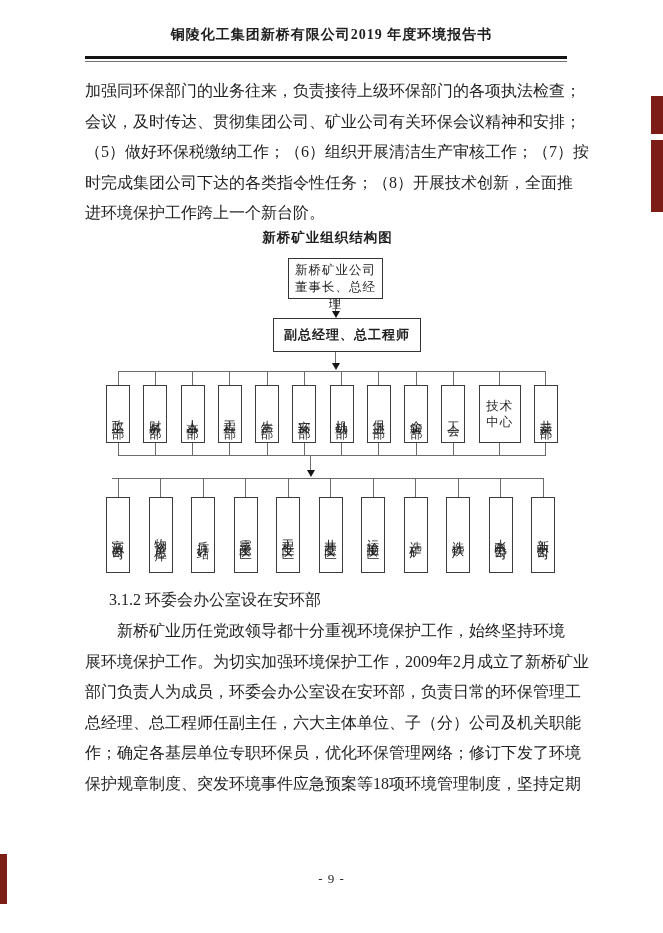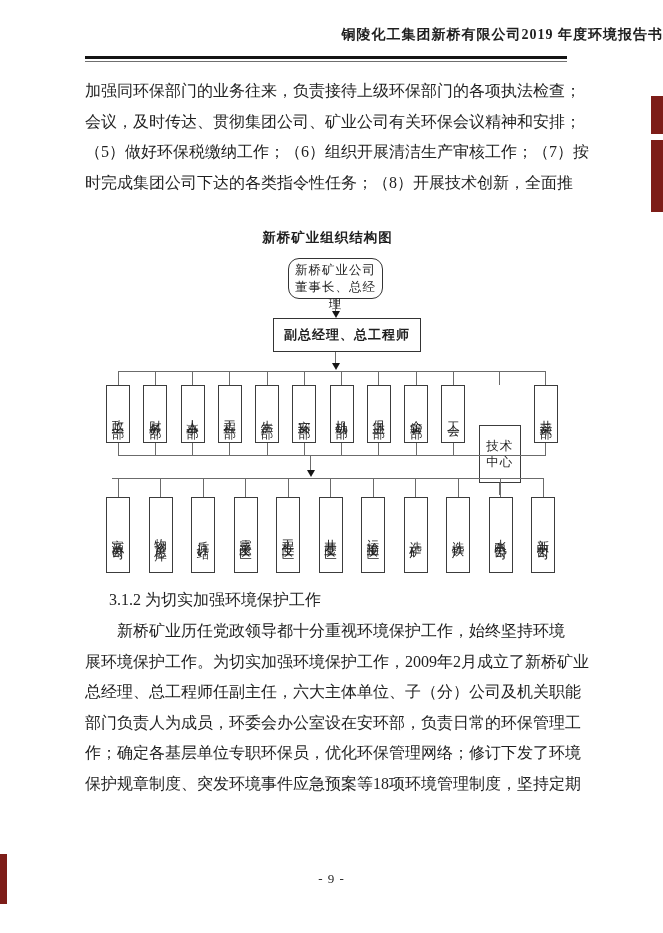--- a/index.html
+++ b/index.html
@@ -6,21 +6,21 @@
   html,body { background:#9a9a9a; }
   body { font-family:"Liberation Serif","DejaVu Serif",serif; }
   .page {
     position:relative; width:663px; height:933px; margin:0 auto;
     background:#ffffff; overflow:hidden; color:#1f1f1f;
   }
 
   
   .hdr {
     position:absolute; top:26px; left:0; right:0;
-    text-align:right; font-size:14px; font-weight:600; letter-spacing:1px;
+    text-align:center; font-size:14px; font-weight:600; letter-spacing:1px;
   }
   .hdr-rule {
     position:absolute; top:56px; left:85px; width:482px; height:6px;
     border-top:3px solid #141414; border-bottom:1px solid #6f6f6f;
   }
 
   
   .para { position:absolute; left:85px; width:500px; font-size:16px; line-height:30.5px; }
   .para .ln { white-space:nowrap; }
   .para1 { top:76px; }
@@ -32,21 +32,21 @@
   .chart-title {
     position:absolute; top:229px; left:0; right:8px;
     text-align:center; font-size:13.5px; font-weight:bold; letter-spacing:1px;
   }
 
   
   .chart { position:absolute; top:252px; left:85px; width:496px; height:336px; }
   .cbox { border:1px solid #343434; background:#fff; text-align:center; }
   .root-box {
     position:absolute; left:203px; top:6px; width:95px; height:41px;
-    font-size:12.5px; line-height:17px; padding-top:3px; letter-spacing:1px;border-radius:11px;
+    font-size:12.5px; line-height:17px; padding-top:3px; letter-spacing:1px;
   }
   .lvl2-box {
     position:absolute; left:188px; top:66px; width:148px; height:34px;
     font-size:13px; line-height:32px; letter-spacing:1px;font-weight:bold;
   }
   .vline { position:absolute; width:1px; background:#6b6b6b; }
   .a1 { left:250px; top:47px; height:13px; }
   .a2 { left:250px; top:100px; height:12px; }
   .a3 { left:225px; top:204px; height:15px; }
   .arrowhead {
@@ -71,21 +71,21 @@
   .st-b { height:12px; }
   .st-u { height:19px; }
 
   .vbox {
     border:1px solid #3c3c3c; width:24px; height:58px;
     display:flex; align-items:center; justify-content:center;
     font-size:12.5px;
   }
   .vtxt { writing-mode:vertical-rl; text-orientation:upright; letter-spacing:3px; line-height:22px; }
   .unit-box { height:76px; }
-  .wide-box { width:42px;margin-top:40px; }
+  .wide-box { width:42px; }
   .wide-box .htxt { writing-mode:horizontal-tb; font-size:12.5px; line-height:16px; width:27px; text-align:center; letter-spacing:1px; }
 
   
   .pageno { position:absolute; top:871px; left:0; right:0; text-align:center; font-size:13px; letter-spacing:1px; }
 
   
   .edge { position:absolute; }
   .edge.e1 { right:0; top:96px;  width:12px; height:38px; }
   .edge.e2 { right:0; top:140px; width:12px; height:72px; }
   .edge.e3 { left:0;  top:854px; width:7px;  height:50px; }
@@ -96,20 +96,21 @@
 <div class="page">
 
   <div class="hdr">铜陵化工集团新桥有限公司2019 年度环境报告书</div>
   <div class="hdr-rule"></div>
 
   <div class="para para1">
     <div class="ln">加强同环保部门的业务往来，负责接待上级环保部门的各项执法检查；</div>
     <div class="ln">会议，及时传达、贯彻集团公司、矿业公司有关环保会议精神和安排；</div>
     <div class="ln">（5）做好环保税缴纳工作；（6）组织开展清洁生产审核工作；（7）按</div>
     <div class="ln">时完成集团公司下达的各类指令性任务；（8）开展技术创新，全面推</div>
+    <div class="ln">进环境保护工作跨上一个新台阶。</div>
   </div>
 
   <div class="chart-title">新桥矿业组织结构图</div>
 
   <div class="chart">
     <div class="cbox root-box">
       <div>新桥矿业公司</div>
       <div>董事长、总经理</div>
     </div>
     <div class="vline a1"></div>
@@ -276,27 +277,27 @@
         </div>
       <div class="col">
           <span class="stub st-u"></span>
           <div class="vbox unit-box">
             <span class="vtxt">新中公司</span>
           </div>
         </div>
     </div>
   </div>
 
-  <div class="sec-head">3.1.2 为切实加强环境保护工作</div>
+  <div class="sec-head">3.1.2 环委会办公室设在安环部</div>
 
   <div class="para para2">
     <div class="ln indent">新桥矿业历任党政领导都十分重视环境保护工作，始终坚持环境</div>
     <div class="ln">展环境保护工作。为切实加强环境保护工作，2009年2月成立了新桥矿业</div>
+    <div class="ln">部门负责人为成员，环委会办公室设在安环部，负责日常的环保管理工</div>
     <div class="ln">总经理、总工程师任副主任，六大主体单位、子（分）公司及机关职能</div>
-    <div class="ln">部门负责人为成员，环委会办公室设在安环部，负责日常的环保管理工</div>
     <div class="ln">作；确定各基层单位专职环保员，优化环保管理网络；修订下发了环境</div>
     <div class="ln">保护规章制度、突发环境事件应急预案等18项环境管理制度，坚持定期</div>
   </div>
 
   <div class="pageno">- 9 -</div>
 
   <div class="edge e1" style="background: rgb(125, 29, 24);"></div>
   <div class="edge e2" style="background: rgb(125, 29, 24);"></div>
   <div class="edge e3" style="background: rgb(125, 29, 24);"></div>
 </div>

